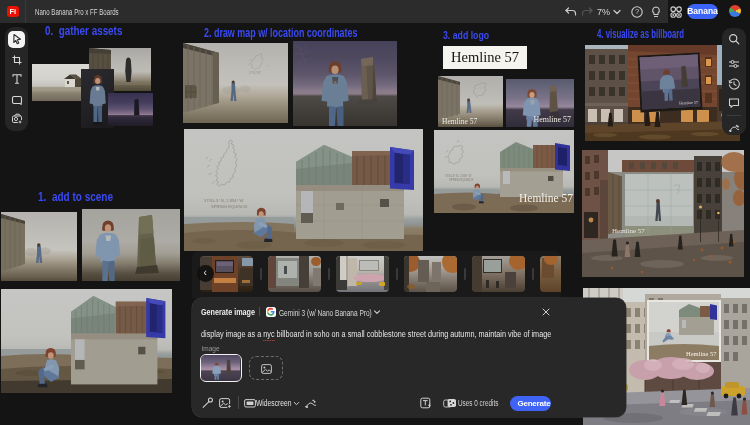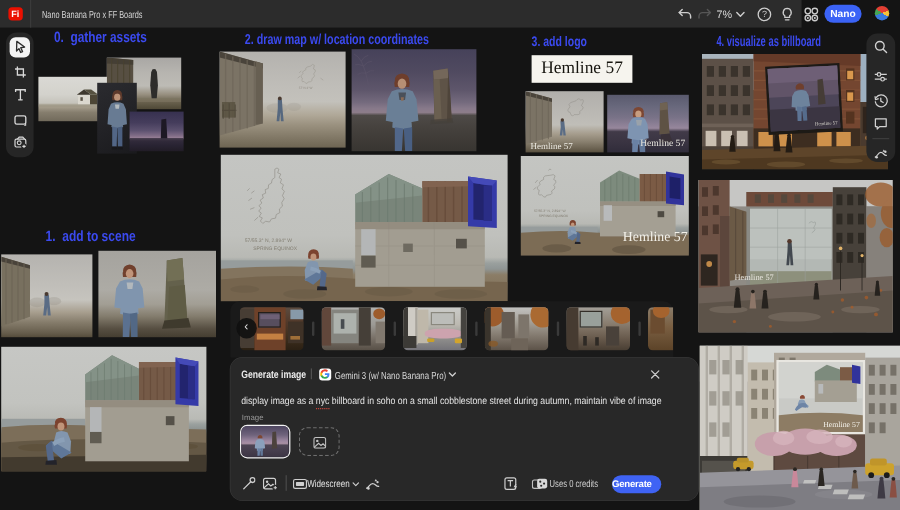--- a/index.html
+++ b/index.html
@@ -25,21 +25,21 @@
   #rtool { position:absolute; left:722px; top:28px; width:24px; height:107px; background:#262626; border-radius:9px; z-index:60; }
   .rico { position:absolute; left:6px; width:12px; height:12px; }
   #rsep { position:absolute; left:5px; top:86.5px; width:14px; height:1px; background:#3c3c3c; }
   
   .lbl { position:absolute; color:#3b4af0; font-weight:bold; white-space:nowrap; transform-origin:0 0; z-index:5; }
   
   #strip { position:absolute; left:192px; top:251px; width:369px; height:47px; background:#1a1a1a; border-radius:8px 8px 0 0; z-index:20; }
   .thumb { position:absolute; top:5px; width:53px; height:36px; border-radius:4px; overflow:hidden; }
   .tsep { position:absolute; top:17px; width:2px; height:12px; background:#3a3a3a; border-radius:1px; }
   #stripbtn { position:absolute; left:197px; top:265px; width:16.5px; height:16.5px; border-radius:50%; background:rgba(15,15,15,0.88); z-index:22; color:#e8e8e8; font-size:10px; text-align:center; line-height:15.5px; }
-  #gpanel { position:absolute; left:192px; top:298px; width:390px; height:119px; background:#282828; border-radius:10px; z-index:21; box-shadow:0 0 0 0.5px #3a3a3a; }
+  #gpanel { position:absolute; left:192px; top:298px; width:434px; height:119px; background:#282828; border-radius:10px; z-index:21; box-shadow:0 0 0 0.5px #3a3a3a; }
 </style>
 </head>
 <body>
 <div id="stage">
 
 <div class="ph" style="left:32px;top:64px;width:58px;height:37px;background:linear-gradient(#dad9d4 0%,#d3d2cc 40%,#c6c4bc 58%,#a59d8c 68%,#867e6e 80%,#716a5b 100%);">
 <svg width="58" height="37" viewBox="0 0 58 37" style="position:absolute">
 <rect x="33" y="15" width="10" height="8" fill="#dbd8cf"></rect>
 <rect x="43" y="15" width="6" height="8" fill="#4d4636"></rect>
 <path d="M32 15 L38 10.5 L44 15 Z" fill="#3e382e"></path>
@@ -898,21 +898,21 @@
         <path d="M9.4 6.6 l-1.4 2.4 h1.2 l-0.5 2.2 l2.2 -2.9 h-1.3 l0.8 -1.7 z" fill="#cfcfcf" stroke="none"></path>
       </svg>
   <svg class="abs" style="left:251px;top:99.5px;width:14px;height:11px;" viewBox="0 0 14 11">
         <rect x="0.7" y="2" width="7.6" height="7" rx="1.6" fill="none" stroke="#bfbfbf" stroke-width="1"></rect>
         <rect x="4.6" y="1" width="8.4" height="8" rx="1.8" fill="#d8d8d8"></rect>
         <circle cx="7.2" cy="3.4" r="0.9" fill="#282828"></circle>
         <circle cx="10.4" cy="5" r="0.9" fill="#282828"></circle>
         <circle cx="8" cy="6.8" r="0.9" fill="#282828"></circle>
       </svg>
   <div class="abs" style="left:266px;top:99.5px;font-size:8.5px;color:#d2d2d2;transform:scaleX(0.75);transform-origin:0 0;white-space:nowrap;">Uses 0 credits</div>
-  <div class="abs" style="left:318px;top:97.5px;width:40.5px;height:15.5px;background:#3f63f4;border-radius:8.5px;text-align:left;line-height:15px;font-size:8px;font-weight:bold;color:#fff;letter-spacing:-0.2px;">Generate</div>
+  <div class="abs" style="left:318px;top:97.5px;width:40.5px;height:15.5px;background:#3f63f4;border-radius:8.5px;text-align:right;line-height:15px;font-size:8px;font-weight:bold;color:#fff;letter-spacing:-0.2px;">Generate</div>
 </div>
 
 <div id="topbar">
   <div id="filogo">Fi</div>
   <div id="tbsep"></div>
   <div id="tbtitle">Nano Banana Pro x FF Boards</div>
   <svg class="tbico" style="left:564px" viewBox="0 0 14 14">
         <path d="M4.5 3 L2 5.5 L4.5 8" fill="none" stroke="#cccccc" stroke-width="1.2" stroke-linecap="round" stroke-linejoin="round"></path>
         <path d="M2 5.5 H8.5 A3 3 0 0 1 11.5 8.5 V10" fill="none" stroke="#cccccc" stroke-width="1.2" stroke-linecap="round"></path>
       </svg>
@@ -933,21 +933,21 @@
         <path d="M5.5 11.5 h3" stroke="#cccccc" stroke-width="1.1" stroke-linecap="round"></path>
       </svg>
   <svg class="tbico" style="left:669px" viewBox="0 0 14 14">
         <circle cx="4.2" cy="4.2" r="2.3" fill="none" stroke="#cccccc" stroke-width="1.1"></circle>
         <circle cx="10" cy="4.2" r="2.3" fill="none" stroke="#cccccc" stroke-width="1.1"></circle>
         <circle cx="4.2" cy="10" r="2.3" fill="none" stroke="#cccccc" stroke-width="1.1"></circle>
         <circle cx="10" cy="10" r="2.3" fill="none" stroke="#cccccc" stroke-width="1.1"></circle>
         <circle cx="10" cy="10" r="0.9" fill="#cccccc"></circle>
         <circle cx="4.2" cy="10" r="0.9" fill="#cccccc"></circle>
       </svg>
-  <div id="sharebtn">Nano</div>
+  <div id="sharebtn">Banana</div>
   <div id="avatar"></div>
 </div>
 
 <div id="ltool">
   <div id="lsel"></div>
   <svg class="lico" style="top:6px" viewBox="0 0 12 12">
         <path d="M3 1.5 L9.5 6.2 L6.3 6.8 L7.8 10 L6.2 10.7 L4.8 7.5 L2.8 9.5 Z" fill="none" stroke="#2e2e2e" stroke-width="1.1" stroke-linejoin="round"></path>
       </svg>
   <svg class="lico" style="top:26.5px" viewBox="0 0 12 12">
         <path d="M3.5 1.5 L3.5 8.5 L10.5 8.5" fill="none" stroke="#d8d8d8" stroke-width="1.1"></path>

